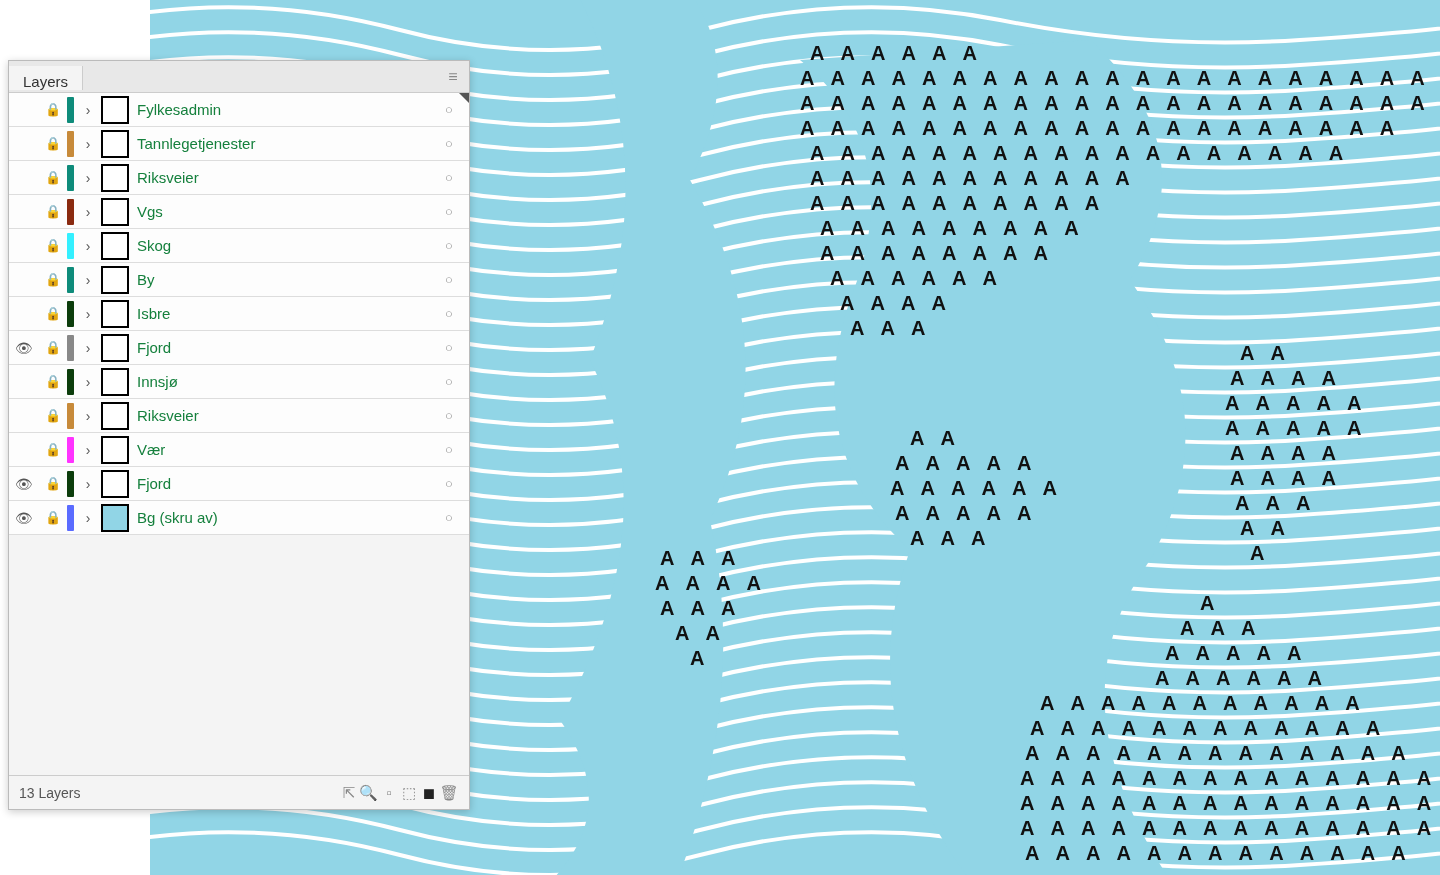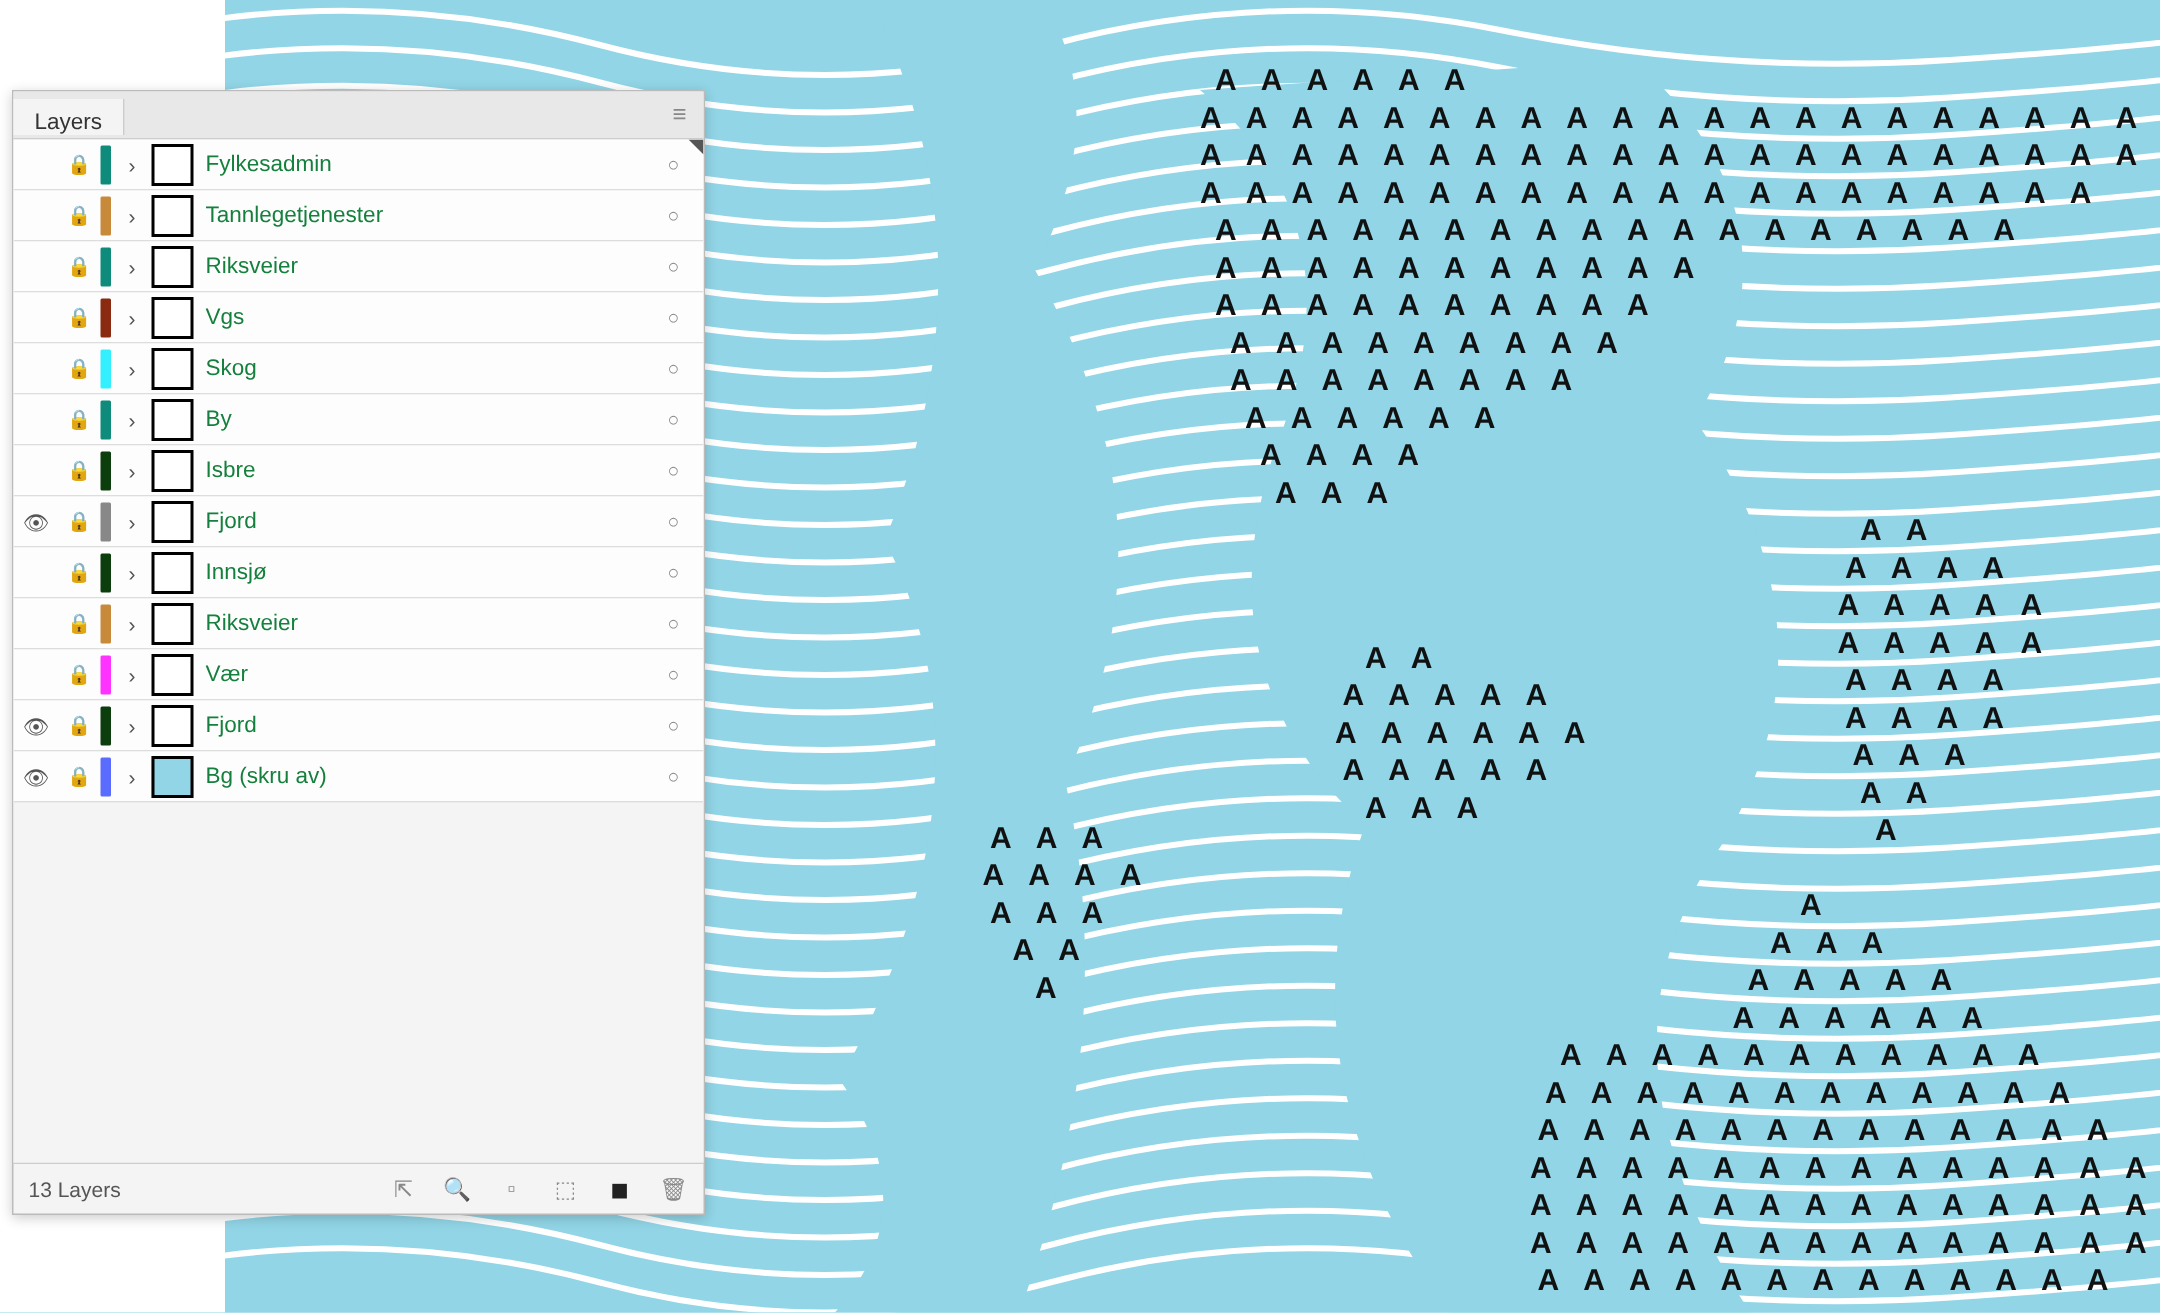--- a/index.html
+++ b/index.html
@@ -137,21 +137,21 @@
     text-align: center;
     color: #888;
     font-size: 13px;
   }
   .panel-footer {
     height: 34px;
     border-top: 1px solid #ccc;
     display: flex;
     align-items: center;
     padding: 0 10px;
-    gap: 16px;
+    gap: 0;
     color: #888;
   }
   .footer-count {
     flex: 1;
     font-size: 14px;
     color: #555;
   }
   .footer-icon {
     width: 20px;
     text-align: center;

